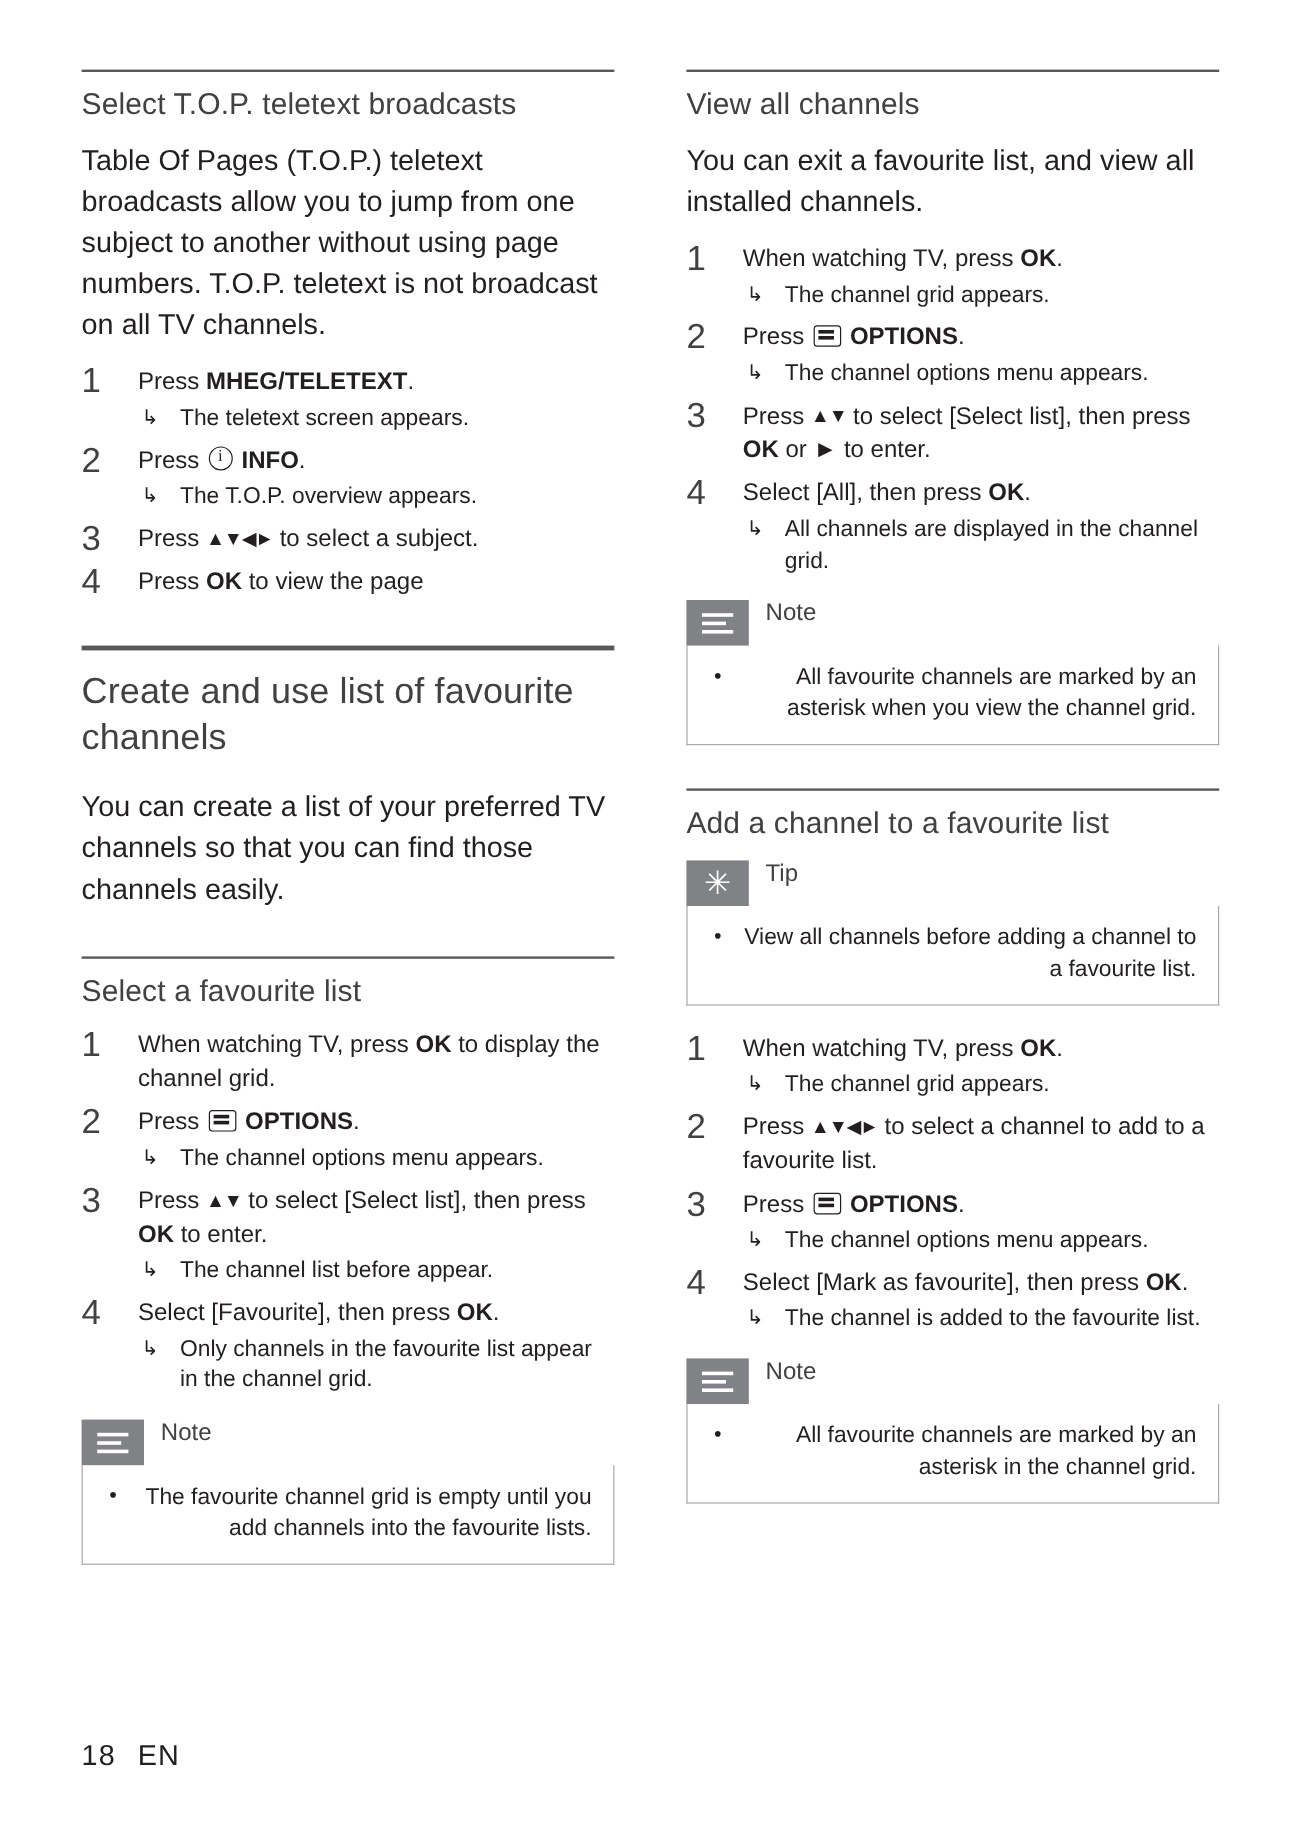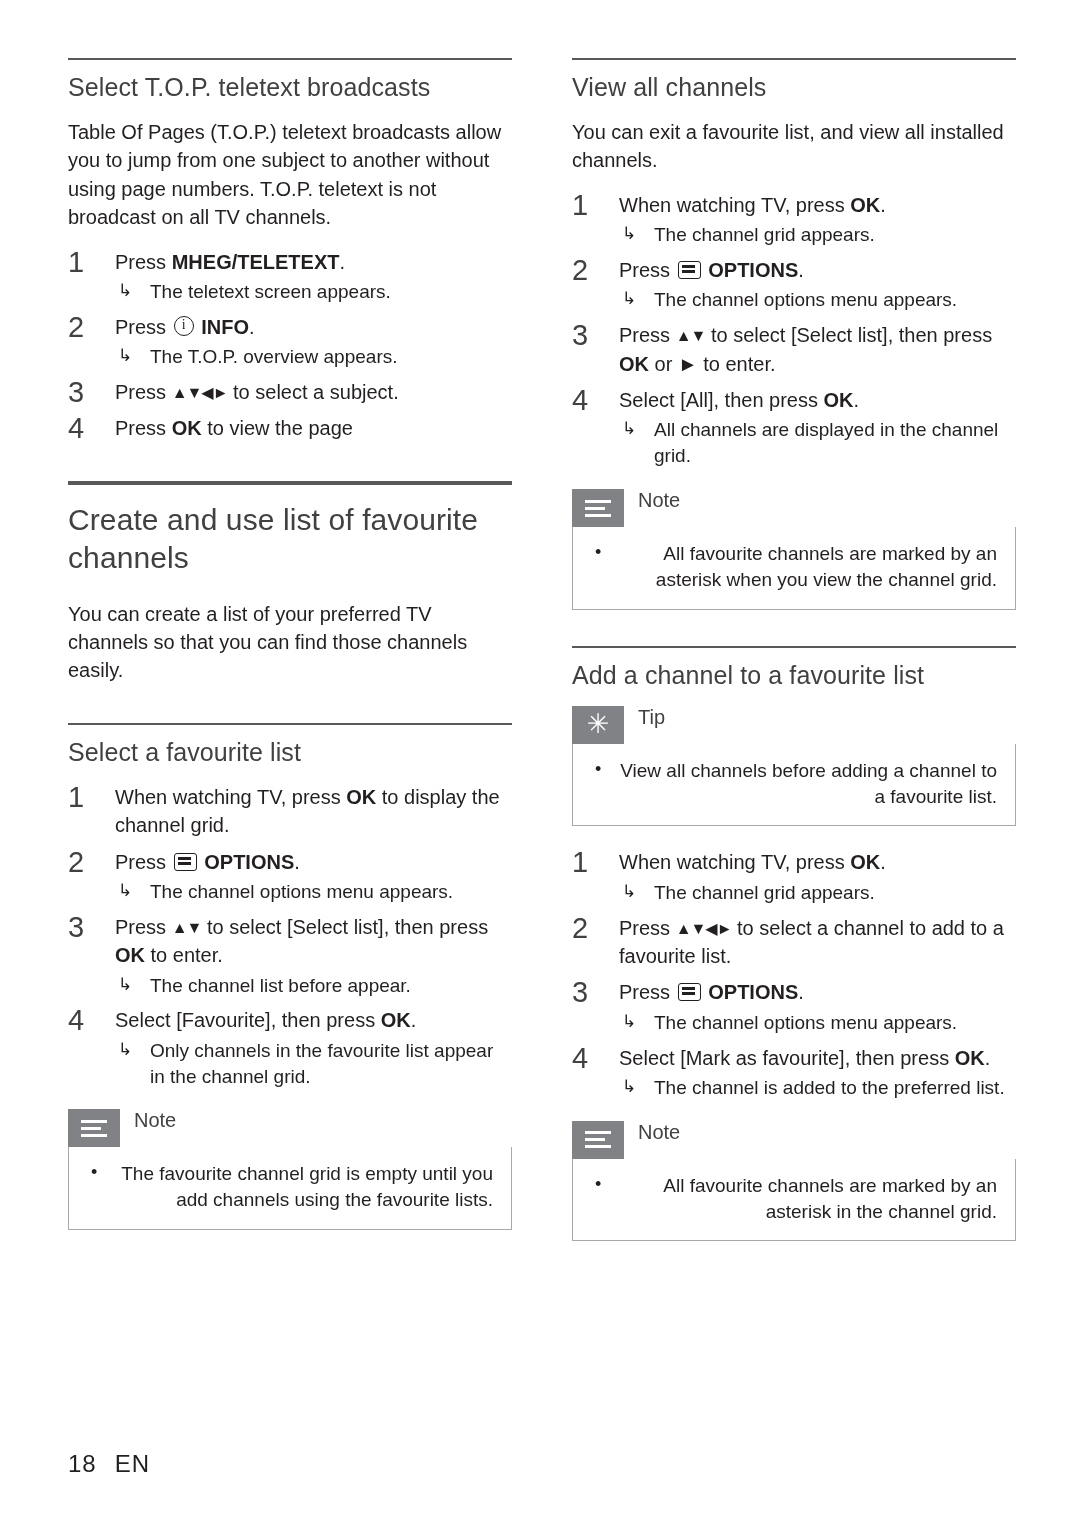--- a/index.html
+++ b/index.html
@@ -49,21 +49,21 @@
   }
   h1.chapter {
     font-size: 30px;
     font-weight: normal;
     color: #414042;
     margin: 0 0 22px 0;
     line-height: 1.28;
     letter-spacing: 0.1px;
   }
   p.body {
-    font-size: 20px;
+    font-size: 24px;
     line-height: 1.42;
     margin: 0 0 16px 0;
     color: #231f20;
   }
 
   ol.steps {
     list-style: none;
     margin: 0;
     padding: 0;
   }
@@ -280,21 +280,21 @@
           <div class="lines">
               <i></i>
               <i></i>
               <i></i>
             </div>
         </div>
         <div class="label">Note</div>
       </div>
       <div class="box">
         <ul>
-          <li>The favourite channel grid is empty until you add channels using the favourite lists.</li>
+          <li>The favourite channel grid is empty until you add channels into the favourite lists.</li>
         </ul>
       </div>
     </div>
 
   </div>
 
   <div class="col col-right">
 
     <div class="rule"></div>
     <h2 class="section">View all channels</h2>
@@ -370,21 +370,21 @@
         <span>Press <span class="arrows">▲▼◀►</span> to select a channel to add to a favourite list.</span>
       </li>
       <li>
         <span class="num">3</span>
         <span>Press <span class="icon-key options"></span> <b>OPTIONS</b>.</span>
         <span class="sub"><span class="arrow">↳</span><span>The channel options menu appears.</span></span>
       </li>
       <li>
         <span class="num">4</span>
         <span>Select [Mark as favourite], then press <b>OK</b>.</span>
-        <span class="sub"><span class="arrow">↳</span><span>The channel is added to the preferred list.</span></span>
+        <span class="sub"><span class="arrow">↳</span><span>The channel is added to the favourite list.</span></span>
       </li>
     </ol>
 
     <div class="callout note">
       <div class="cap">
         <div class="badge">
           <div class="lines">
               <i></i>
               <i></i>
               <i></i>

